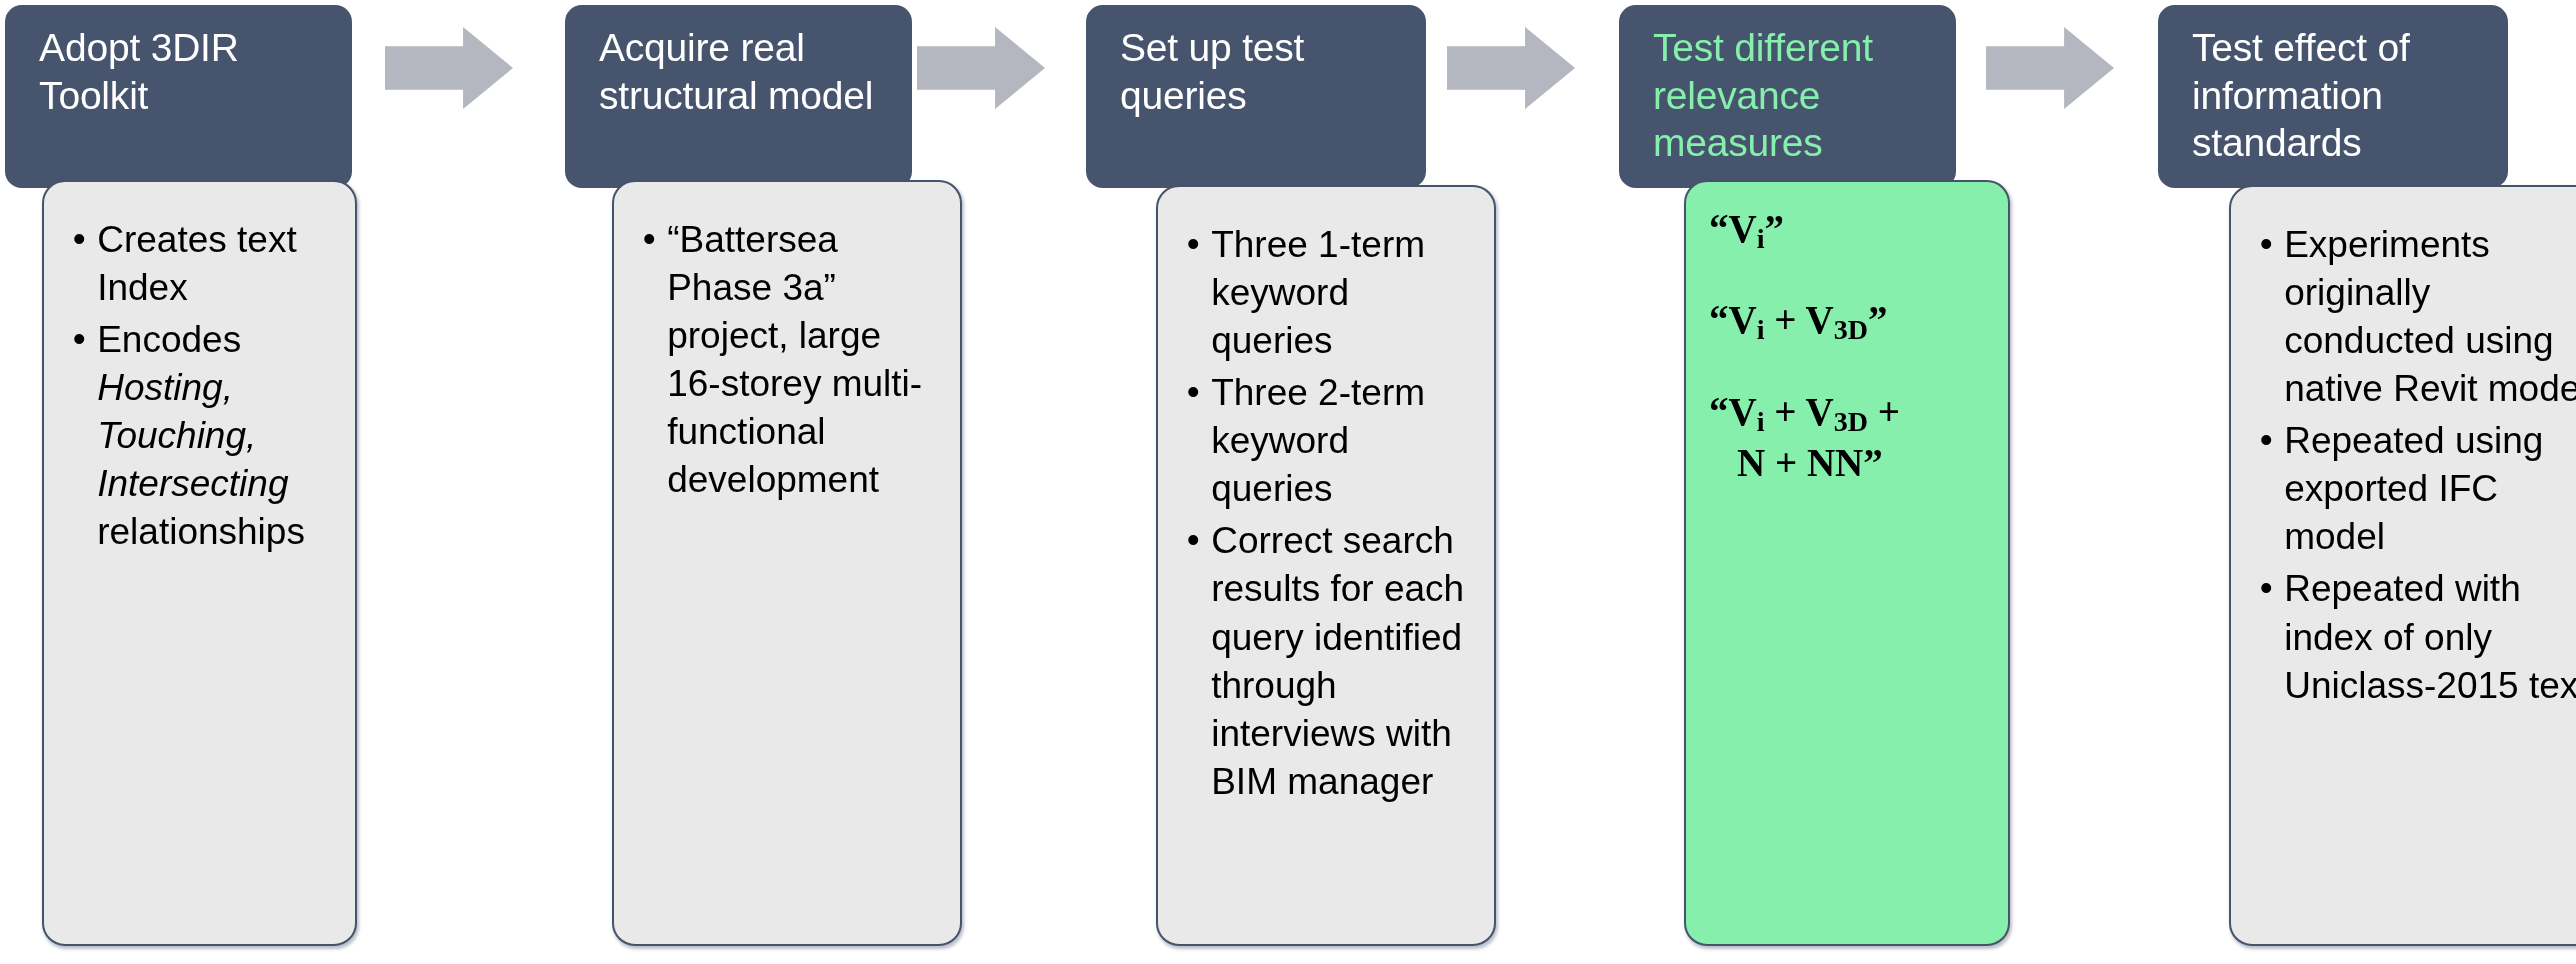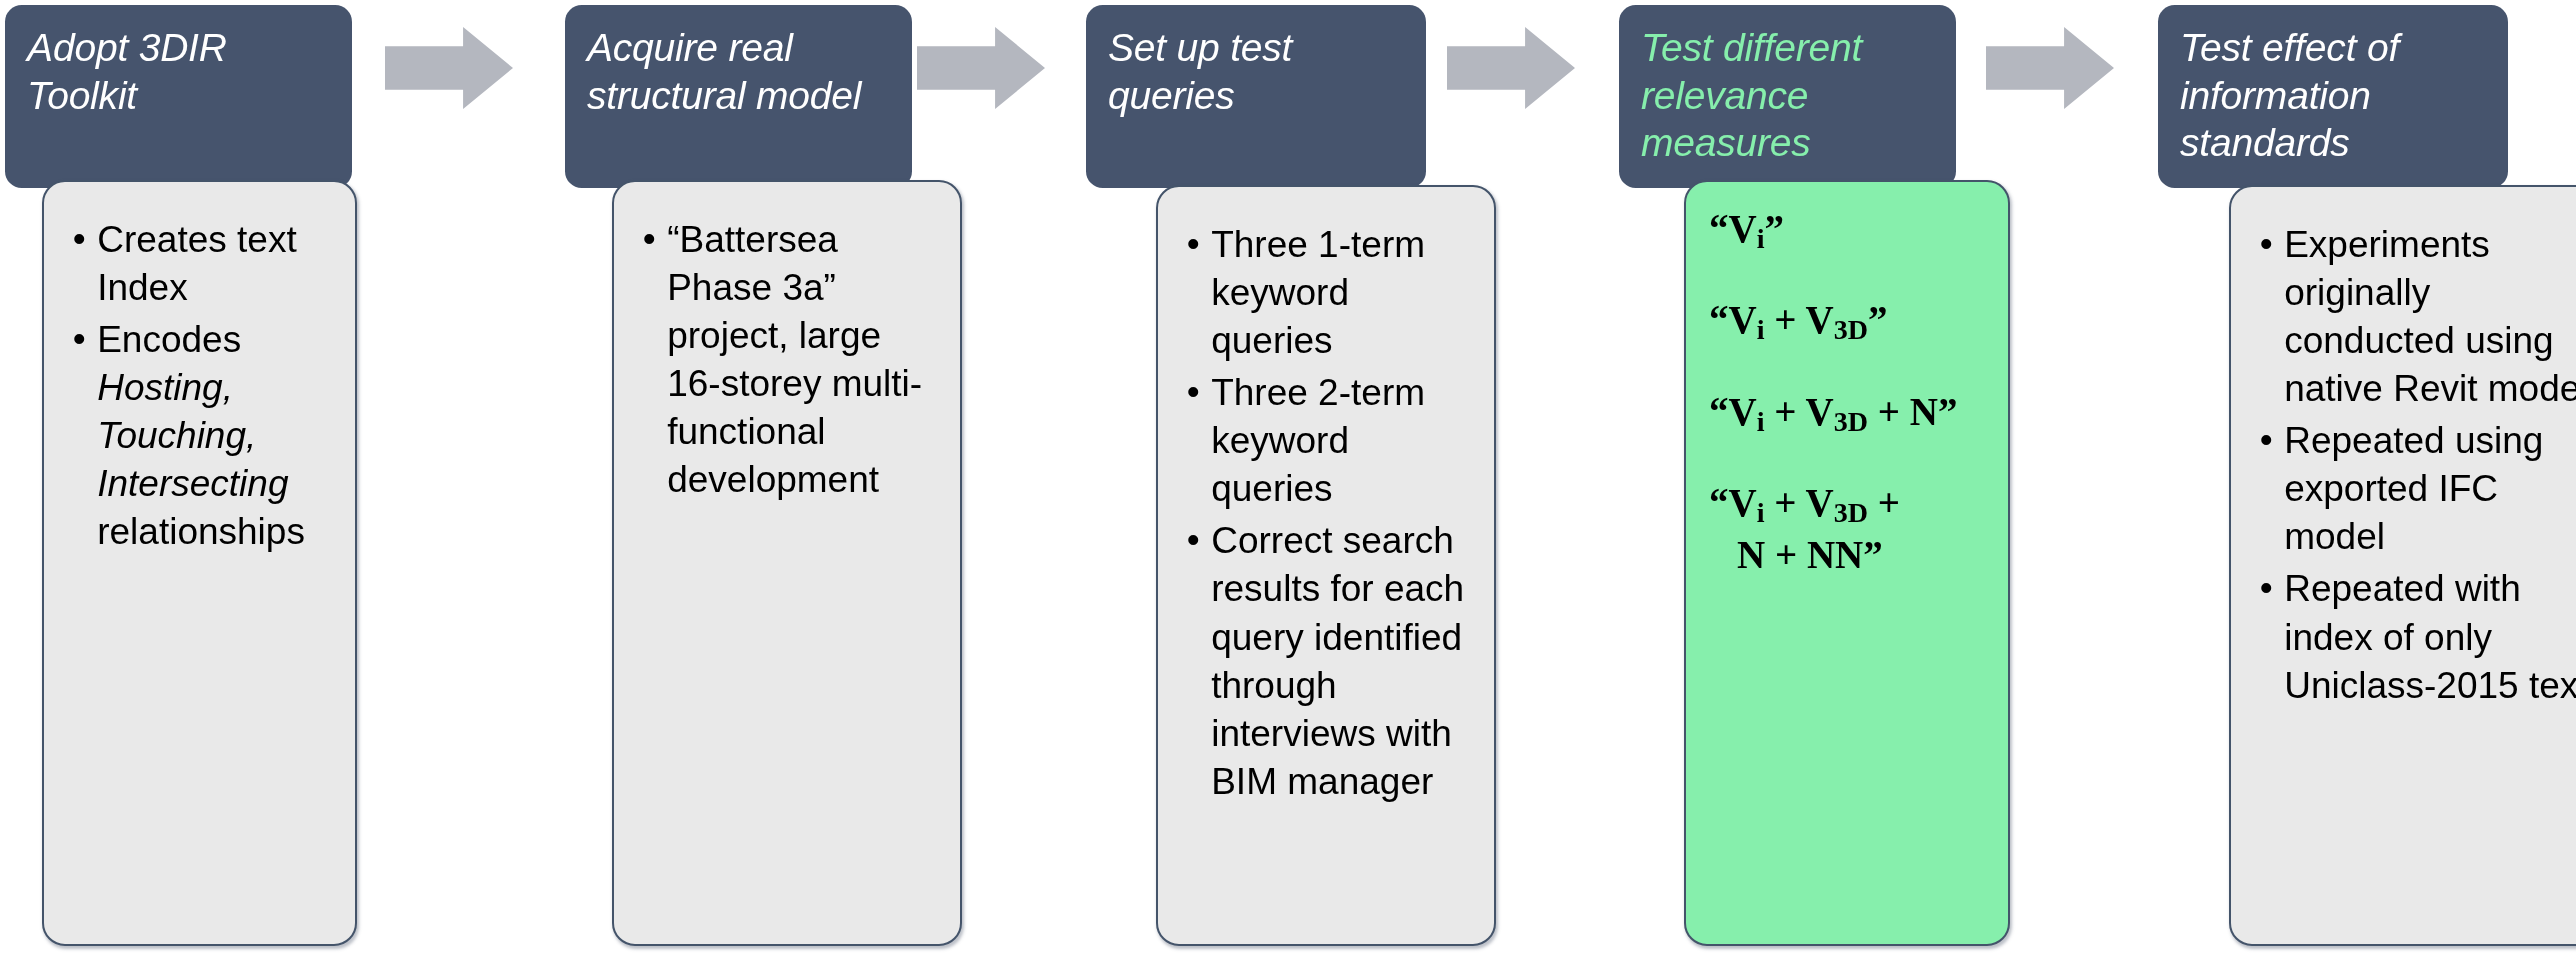--- a/index.html
+++ b/index.html
@@ -12,27 +12,26 @@
   }
   #flow{position:absolute;left:0;top:0;width:2576px;height:964px;}
 
   .column{position:absolute;top:0;height:964px;}
 
   .header-box{
     position:absolute;
     background:#46546d;
     border-radius:16.7px;
     box-sizing:border-box;
-    padding:19px 19px 0 22px;
+    padding:19px 19px 0 34px;
     color:#ffffff;
     font-size:39px;
     line-height:1.22;
     letter-spacing:-0.2px;
     z-index:1;
-    font-style:italic;
   }
 
   .body-box{
     position:absolute;
     background:#e9e9e9;
     border:2.6px solid #44546a;
     border-radius:23px;
     box-sizing:border-box;
     z-index:2;
     box-shadow:1.9px 2.6px 3.2px rgba(80,90,110,0.38);
@@ -116,21 +115,20 @@
           <li><span>Correct search results for each query identified through interviews with BIM manager</span></li>
         </ul>
       </div>
     </div>
     <div class="column" style="left: 0px;">
       <div class="header-box" style="left: 1619px; top: 5.1px; width: 337px; height: 183px; background: rgb(70, 84, 109); color: #86efac;">Test different relevance measures</div>
       <div class="body-box" style="left: 1684px; top: 180px; width: 326px; height: 766px; background: #86efac; border-color: rgb(68, 84, 106);">
         <div class="formulas">
           <div class="formula">“V<sub>i</sub>”</div>
           <div class="formula">“V<sub>i</sub> + V<sub>3D</sub>”</div>
-          <div class="formula">“V<sub>i</sub> + V<sub>3D</sub> + N”</div>
           <div class="formula">“V<sub>i</sub> + V<sub>3D</sub> +<br><span class="ind">N + NN”</span></div>
         </div>
       </div>
     </div>
     <div class="column" style="left: 0px;">
       <div class="header-box" style="left: 2158px; top: 5.1px; width: 350px; height: 183px; background: rgb(70, 84, 109); color: rgb(255, 255, 255);">Test effect of information standards</div>
       <div class="body-box" style="left: 2229px; top: 185px; width: 402px; height: 761px; background: rgb(233, 233, 233); border-color: rgb(68, 84, 106);">
         <ul class="bullets">
           <li><span>Experiments originally conducted using native Revit model</span></li>
           <li><span>Repeated using exported IFC model</span></li>

